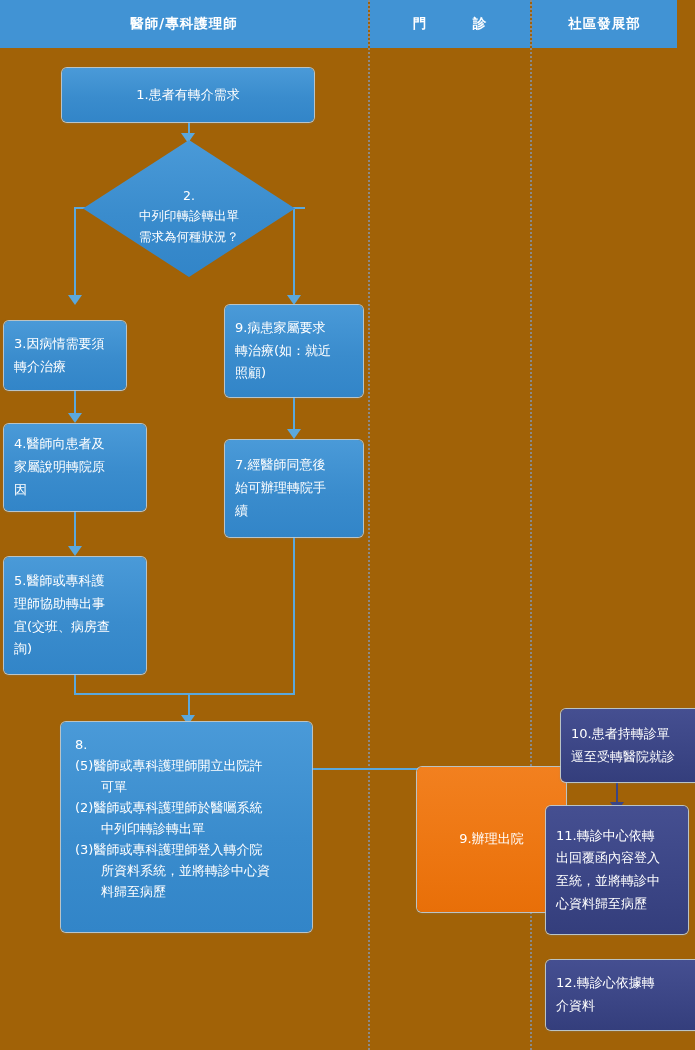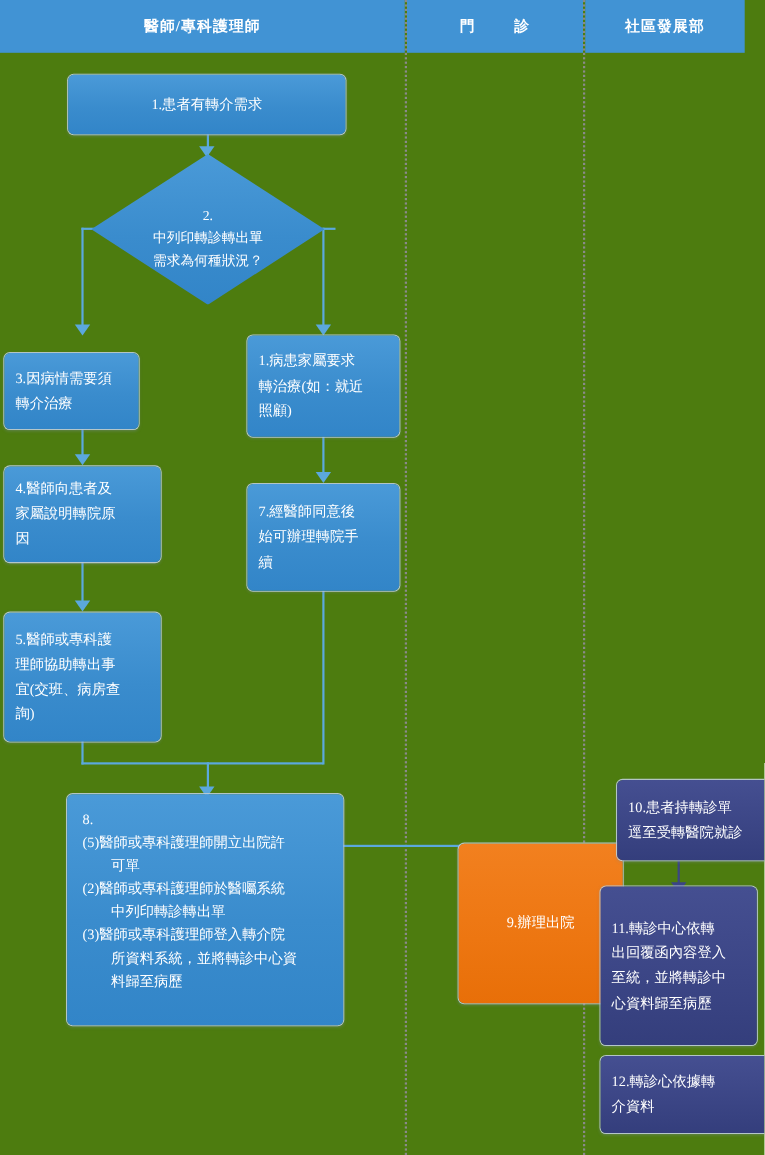--- a/index.html
+++ b/index.html
@@ -9,22 +9,21 @@
     background: #ffffff;
   }
   body {
     font-family: "DejaVu Sans", "Liberation Sans", sans-serif;
   }
   #canvas {
     position: relative;
     width: 695px;
     height: 1050px;
     overflow: hidden;
-    background: #4d7c0f;
-    font-family: Liberation Serif, serif;
+    background: #a16207;
   }
 
   
   .lane-header {
     position: absolute;
     top: 0;
     height: 48px;
     background: #4193d4;
     color: #ffffff;
     font-size: 13.5px;
@@ -212,21 +211,21 @@
   </div>
 
   <div class="node blue" id="node-5" style="left:4px; top:557px; width:142px; height:117px;">
     <span class="line">5.醫師或專科護</span>
     <span class="line">理師協助轉出事</span>
     <span class="line">宜(交班、病房查</span>
     <span class="line">詢)</span>
   </div>
 
   <div class="node blue" id="node-6" style="left:225px; top:305px; width:138px; height:92px;">
-    <span class="line">1.病患家屬要求</span>
+    <span class="line">9.病患家屬要求</span>
     <span class="line">轉治療(如：就近</span>
     <span class="line">照顧)</span>
   </div>
 
   <div class="node blue" id="node-7" style="left:225px; top:440px; width:138px; height:97px;">
     <span class="line">7.經醫師同意後</span>
     <span class="line">始可辦理轉院手</span>
     <span class="line">續</span>
   </div>
 
@@ -243,21 +242,21 @@
 
   <div class="node orange" id="node-9" style="left:373px; top:767px; width:149px; height:145px;margin-left:44px;">
     <span class="line">9.辦理出院</span>
   </div>
 
   <div class="node navy" id="node-10" style="left:561px; top:709px; width:142px; height:73px;">
     <span class="line">10.患者持轉診單</span>
     <span class="line">逕至受轉醫院就診</span>
   </div>
 
-  <div class="node navy" id="node-11" style="left:546px; top:806px; width:142px; height:144px;">
+  <div class="node navy" id="node-11" style="left:546px; top:806px; width:142px; height:128px;">
     <span class="line">11.轉診中心依轉</span>
     <span class="line">出回覆函內容登入</span>
     <span class="line">至統，並將轉診中</span>
     <span class="line">心資料歸至病歷</span>
   </div>
 
   <div class="node navy" id="node-12" style="left:546px; top:960px; width:162px; height:70px;">
     <span class="line">12.轉診心依據轉</span>
     <span class="line">介資料</span>
   </div>

